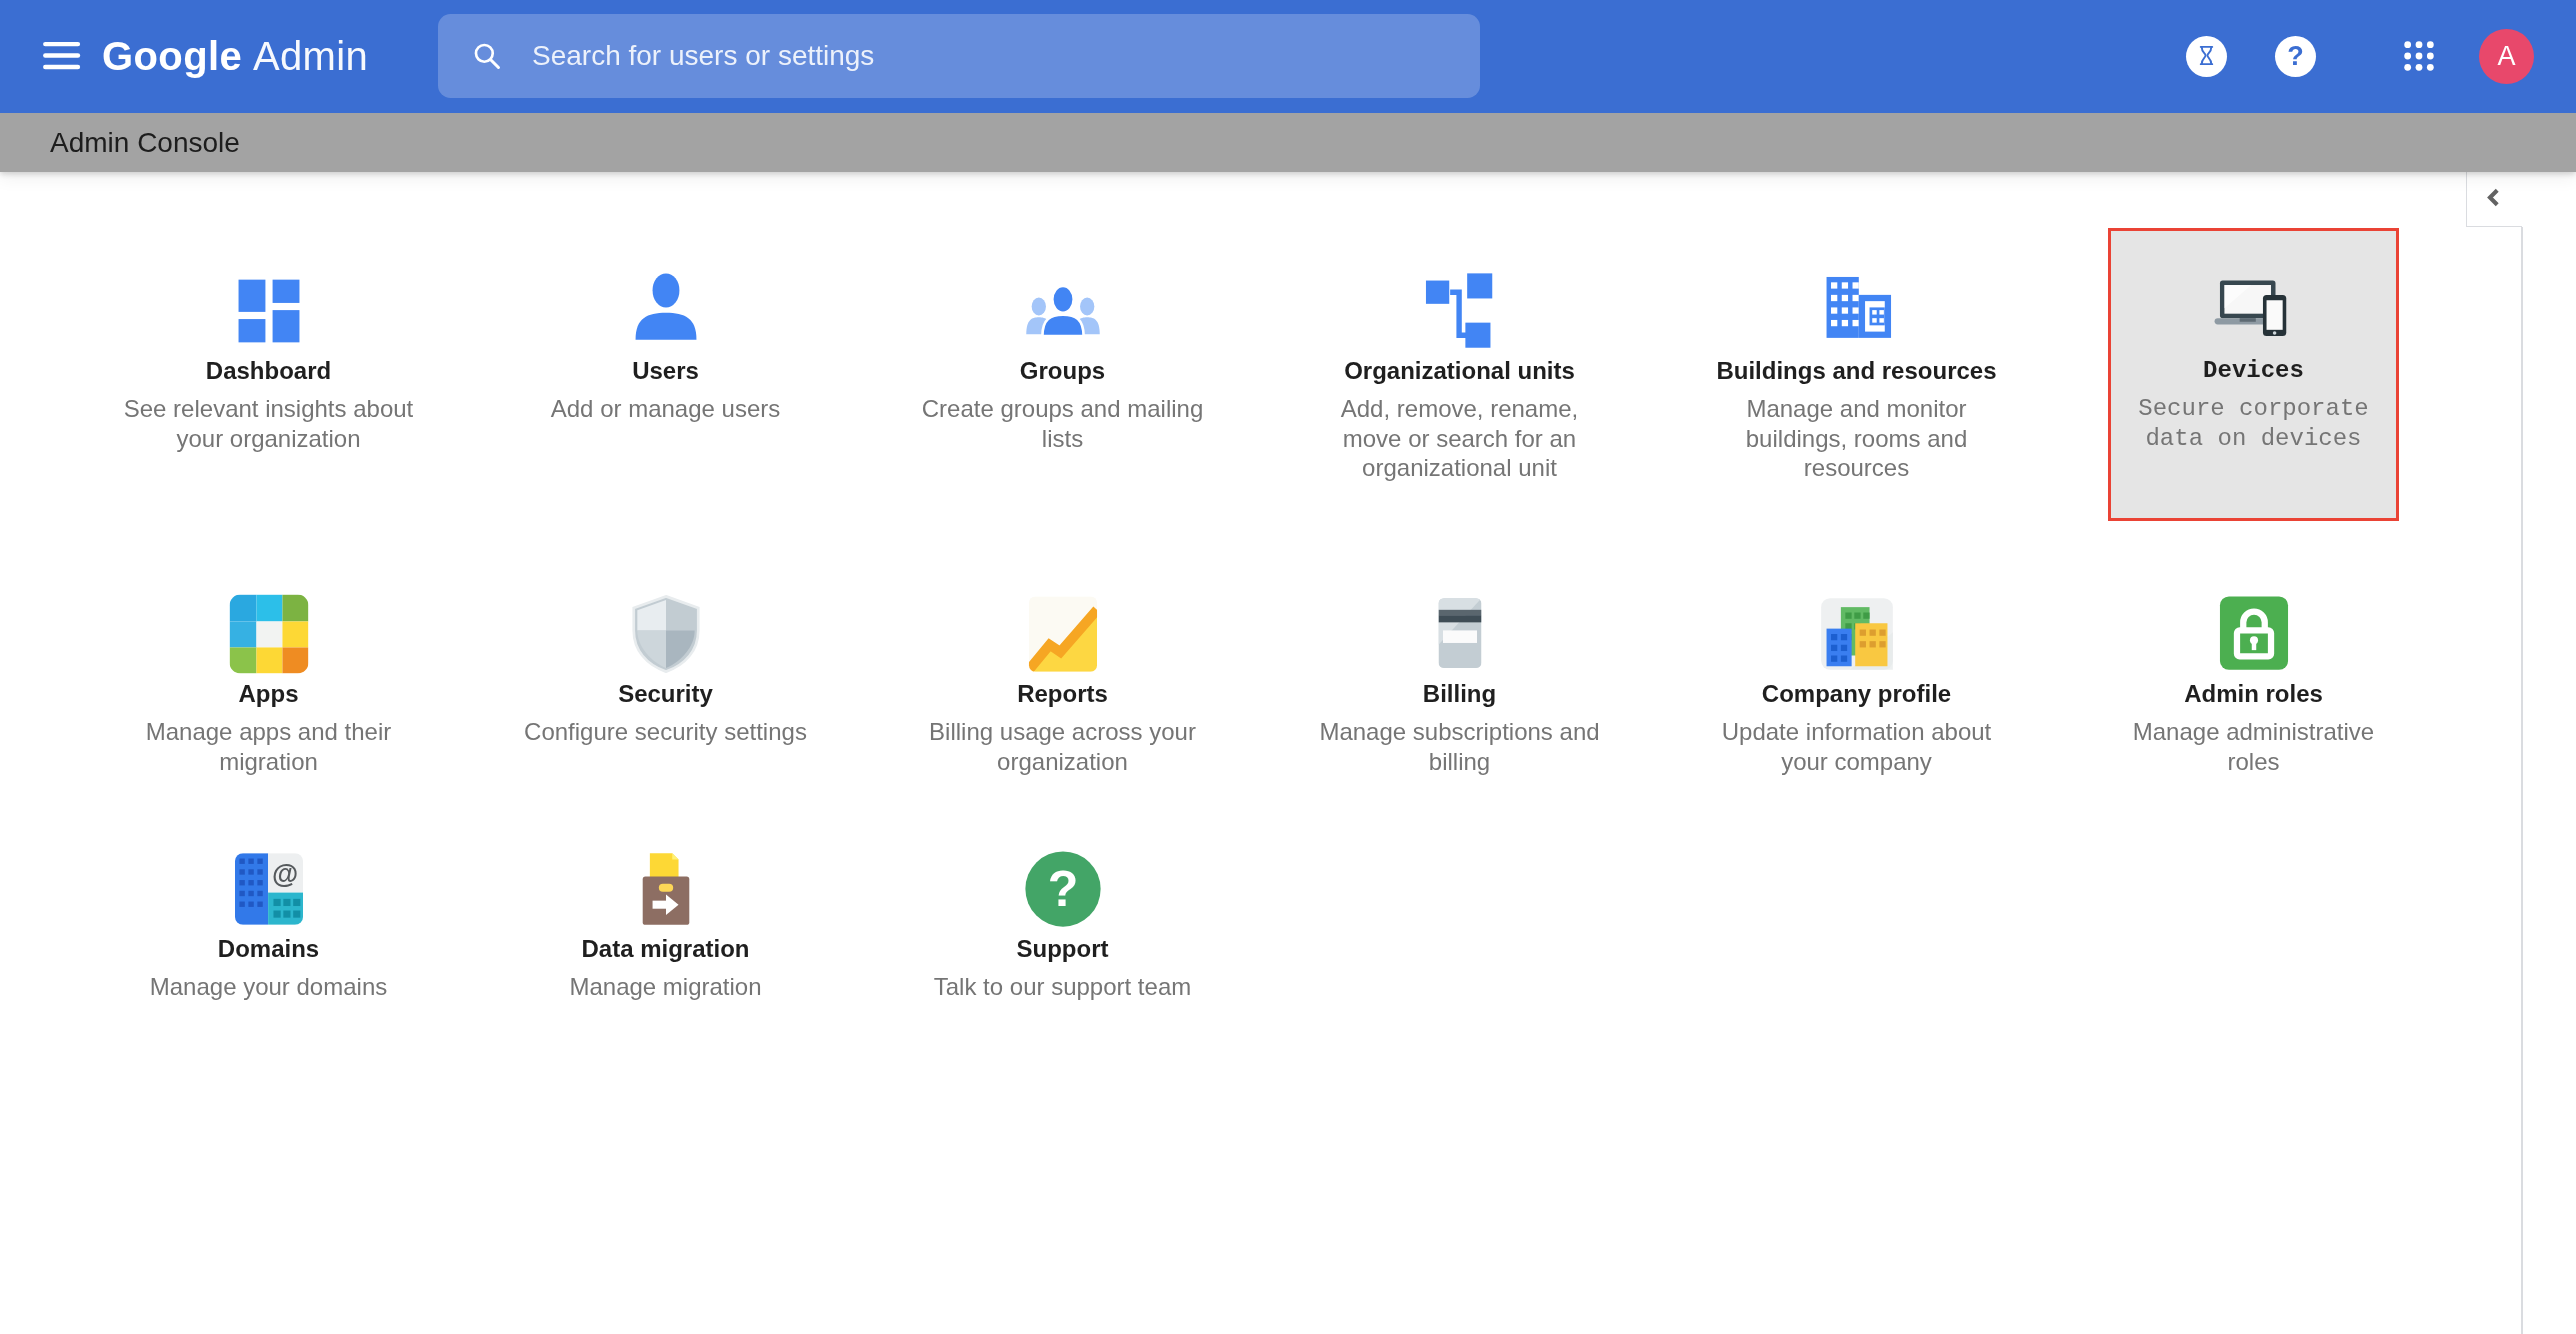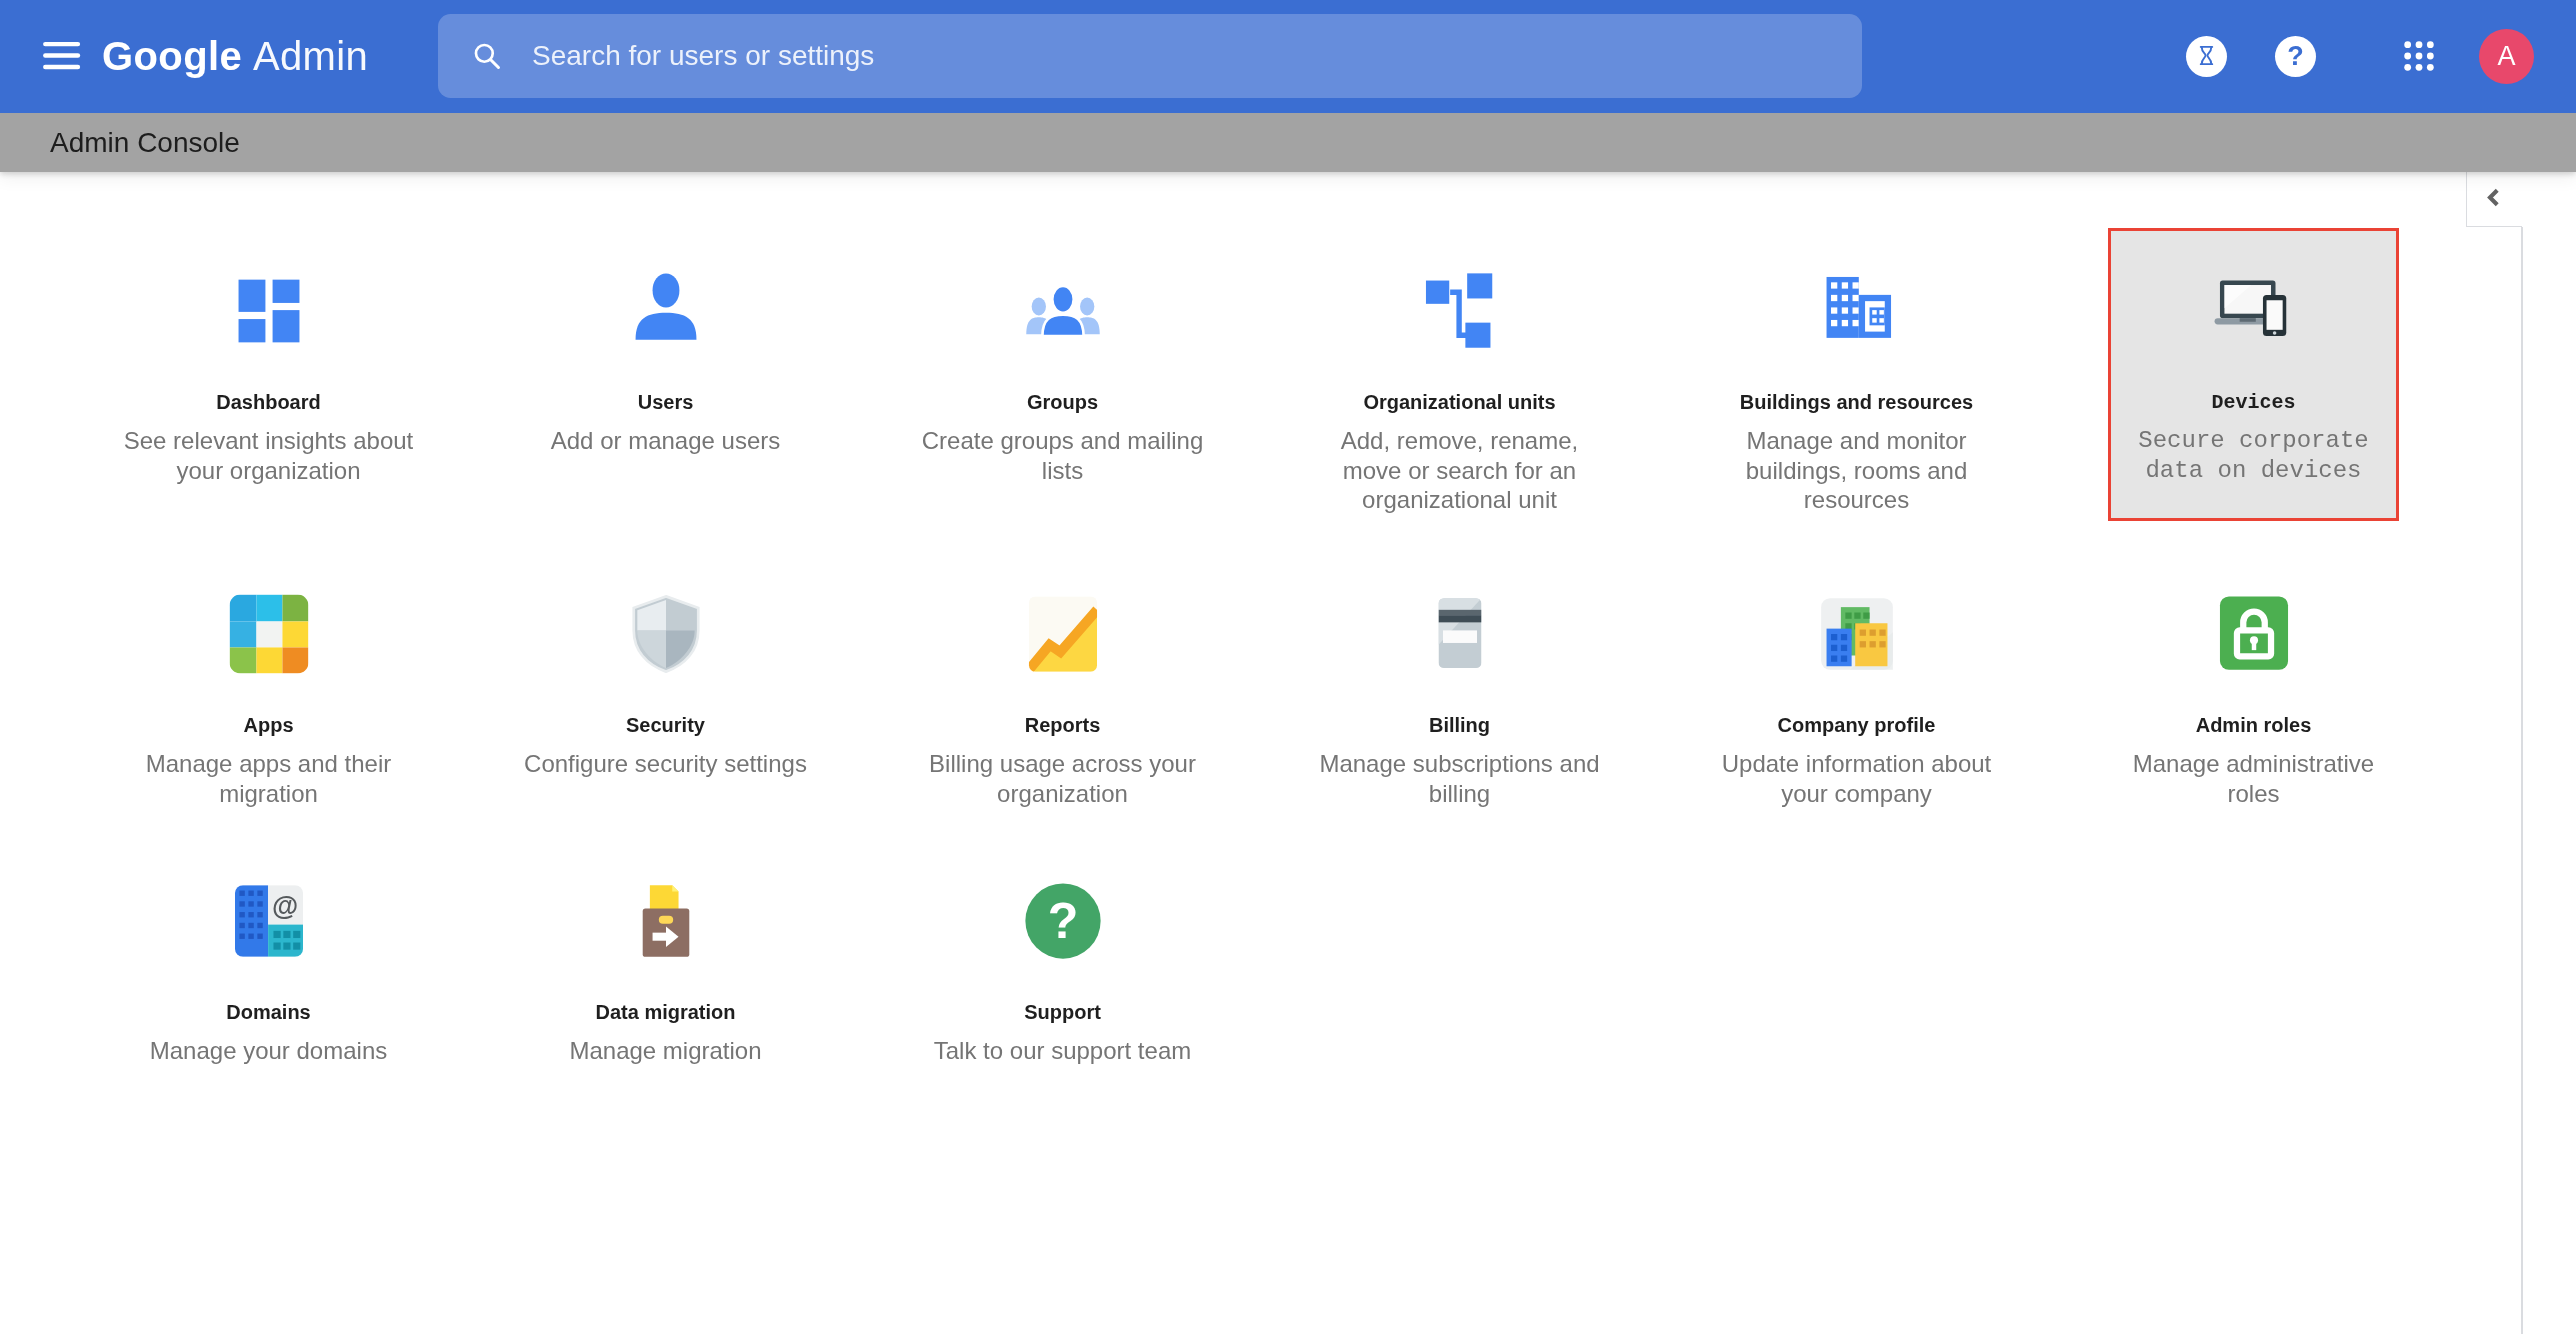--- a/index.html
+++ b/index.html
@@ -8,21 +8,21 @@
 
   
   .topbar { position:absolute; top:0; left:0; width:2576px; height:113px;
     background:#3b6ed2; z-index:20; }
   .menu-btn { position:absolute; left:43px; top:41px; width:39px; height:30px;
     background:none; border:none; cursor:pointer; }
   .logo { position:absolute; left:102px; top:0; height:113px; display:flex;
     align-items:center; color:#fff; font-size:40px; letter-spacing:0.4px; }
   .logo .g { font-weight:700; }
   .logo .prod { font-weight:400; margin-left:10.7px; opacity:0.96; }
-  .searchbar { position:absolute; left:438px; top:14.3px; width:1424px; height:84px;
+  .searchbar { position:absolute; left:438px; top:14.3px; width:1042px; height:84px;
     background:rgba(255,255,255,0.22); border-radius:12.5px; display:flex; align-items:center; }
   .searchbar .mag { margin-left:34px; flex:0 0 auto; display:flex; }
   .searchbar input { flex:1; height:100%; background:transparent; border:none; outline:none;
     color:#fff; font-size:28px; padding-left:30px; font-family:inherit; }
   .searchbar input::placeholder { color:rgba(255,255,255,0.88); opacity:1; }
   .circle-btn { position:absolute; width:41px; height:41px; border-radius:50%;
     background:#fff; border:none; cursor:pointer; display:flex; align-items:center;
     justify-content:center; padding:0; }
   .btn-hourglass { left:2186px; top:36px; }
   .btn-help { left:2275px; top:36px; }
@@ -45,21 +45,21 @@
     display:flex; align-items:center; justify-content:center; cursor:pointer; z-index:5; }
   .panel-line { position:absolute; left:2521px; top:227px; width:1.8px; height:1107px;
     background:#dadce0; z-index:5; }
 
   
   .grid { position:absolute; left:123px; top:228px; width:2272px;
     display:grid; grid-template-columns:repeat(6,291px); column-gap:106px; row-gap:30px; }
   .card { text-align:center; padding-top:40px; cursor:pointer; }
   .card-icon { height:86px; display:flex; align-items:center; justify-content:center; }
   .card-icon svg { width:86px; height:86px; }
-  .card-title { margin-top:32px; font-size:20px; font-weight:700; color:#1f1f1f; line-height:33px; }
+  .card-title { font-size:24px; font-weight:700; color:#1f1f1f; line-height:33px; }
   .card-desc { margin-top:7.2px; font-size:24px; color:#757575; line-height:29.5px; }
   .card.highlighted { background:#e5e5e5; border:3.6px solid #ea4335; height:293px; padding-top:37px;font-family:Liberation Mono, monospace; }
 </style>
 </head>
 <body>
 
 <div class="topbar">
   <button class="menu-btn">
     <span>
       <svg viewBox="0 0 44 34" width="39" height="30">

